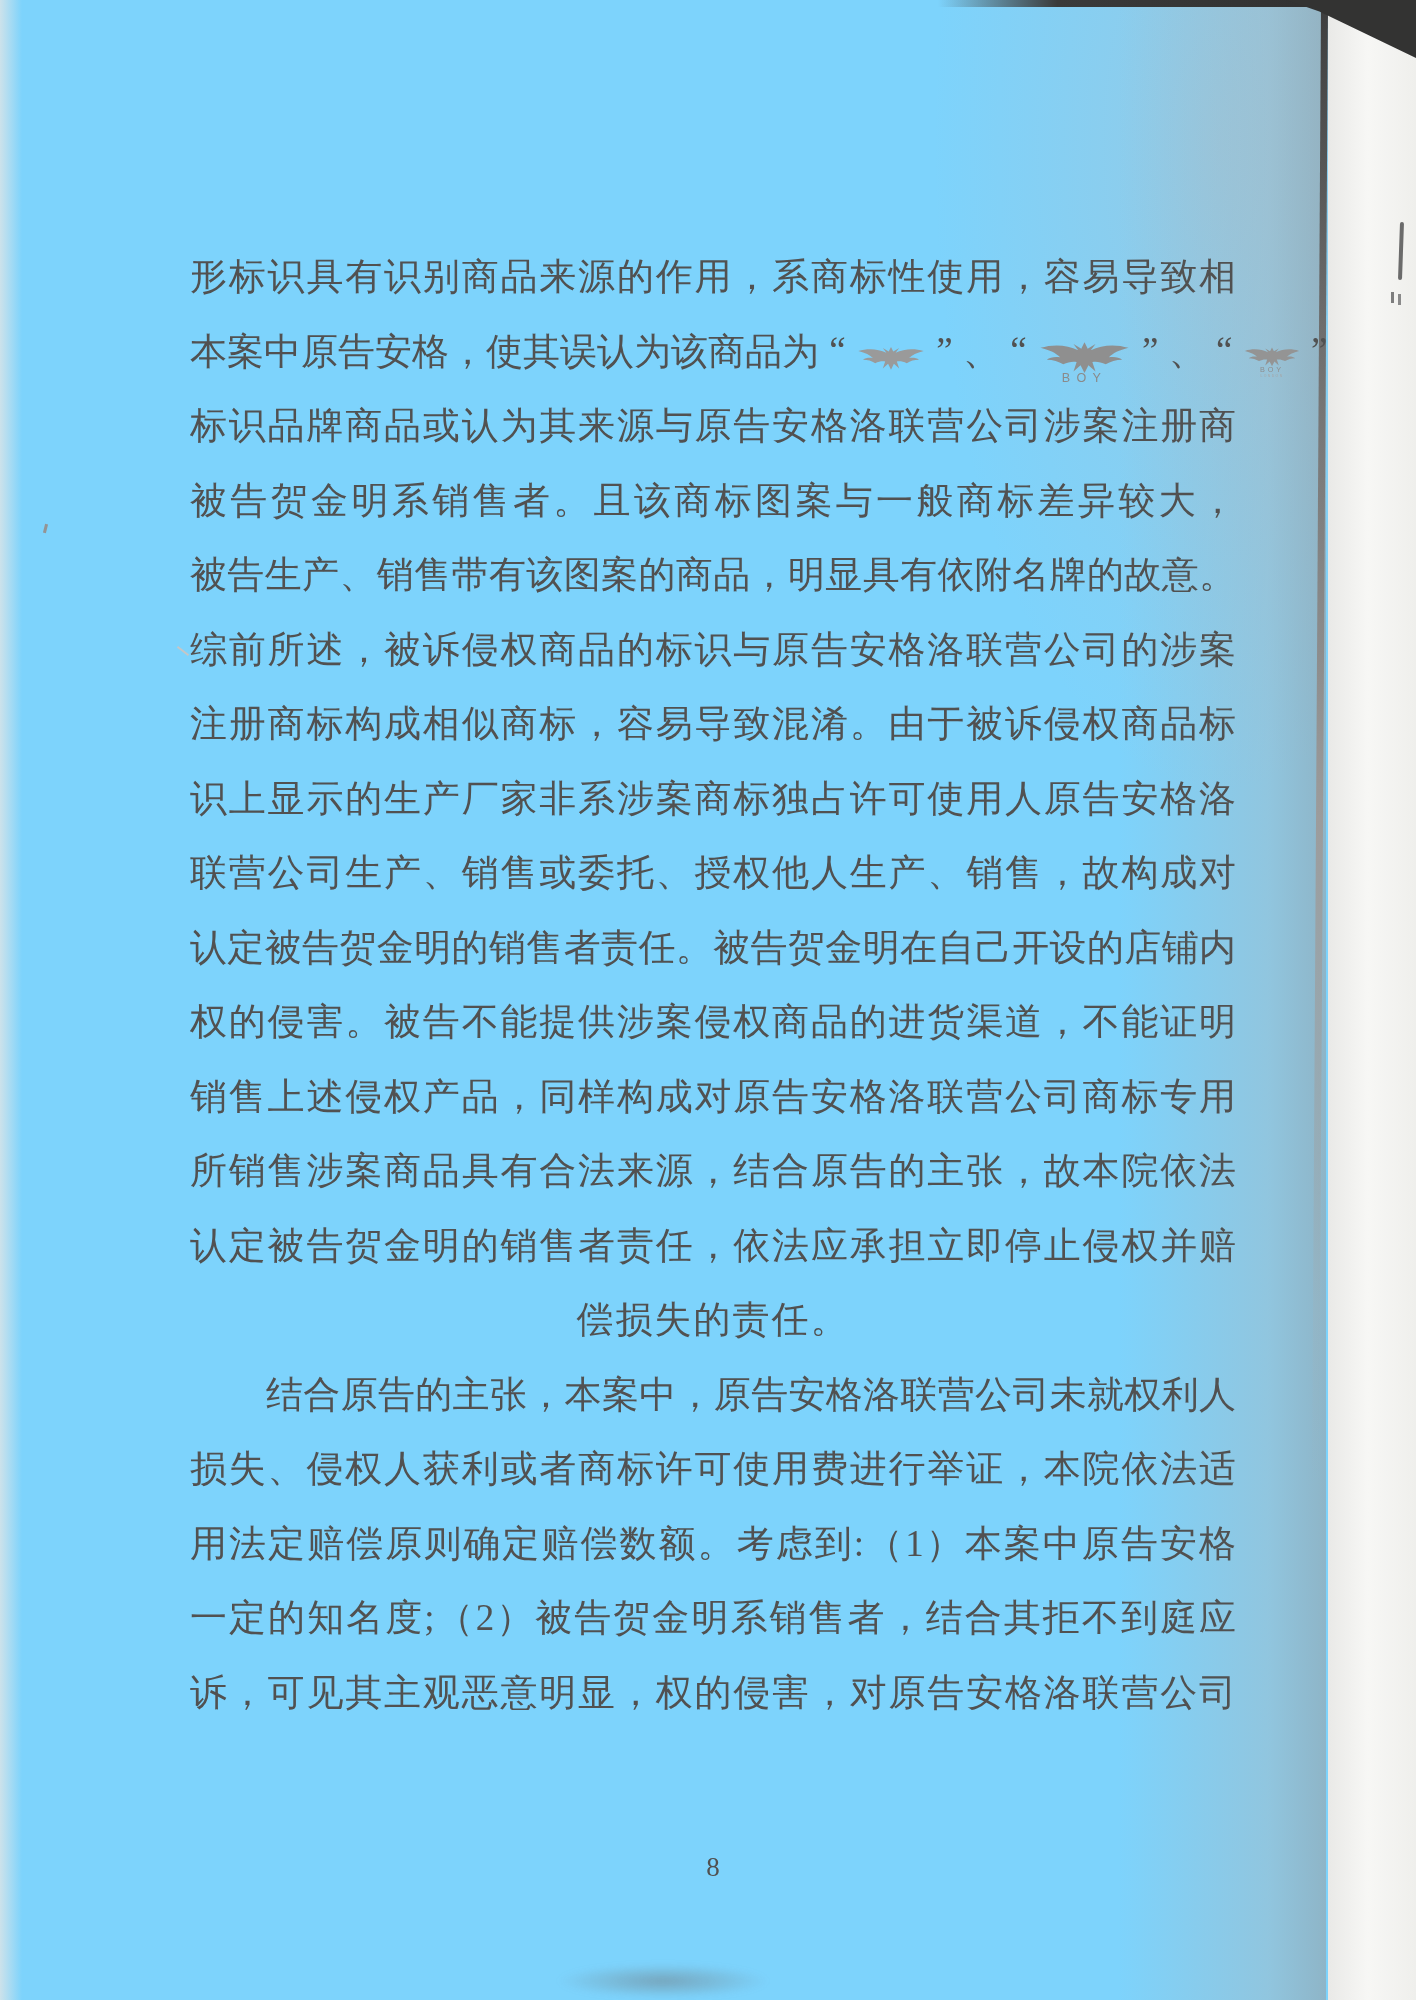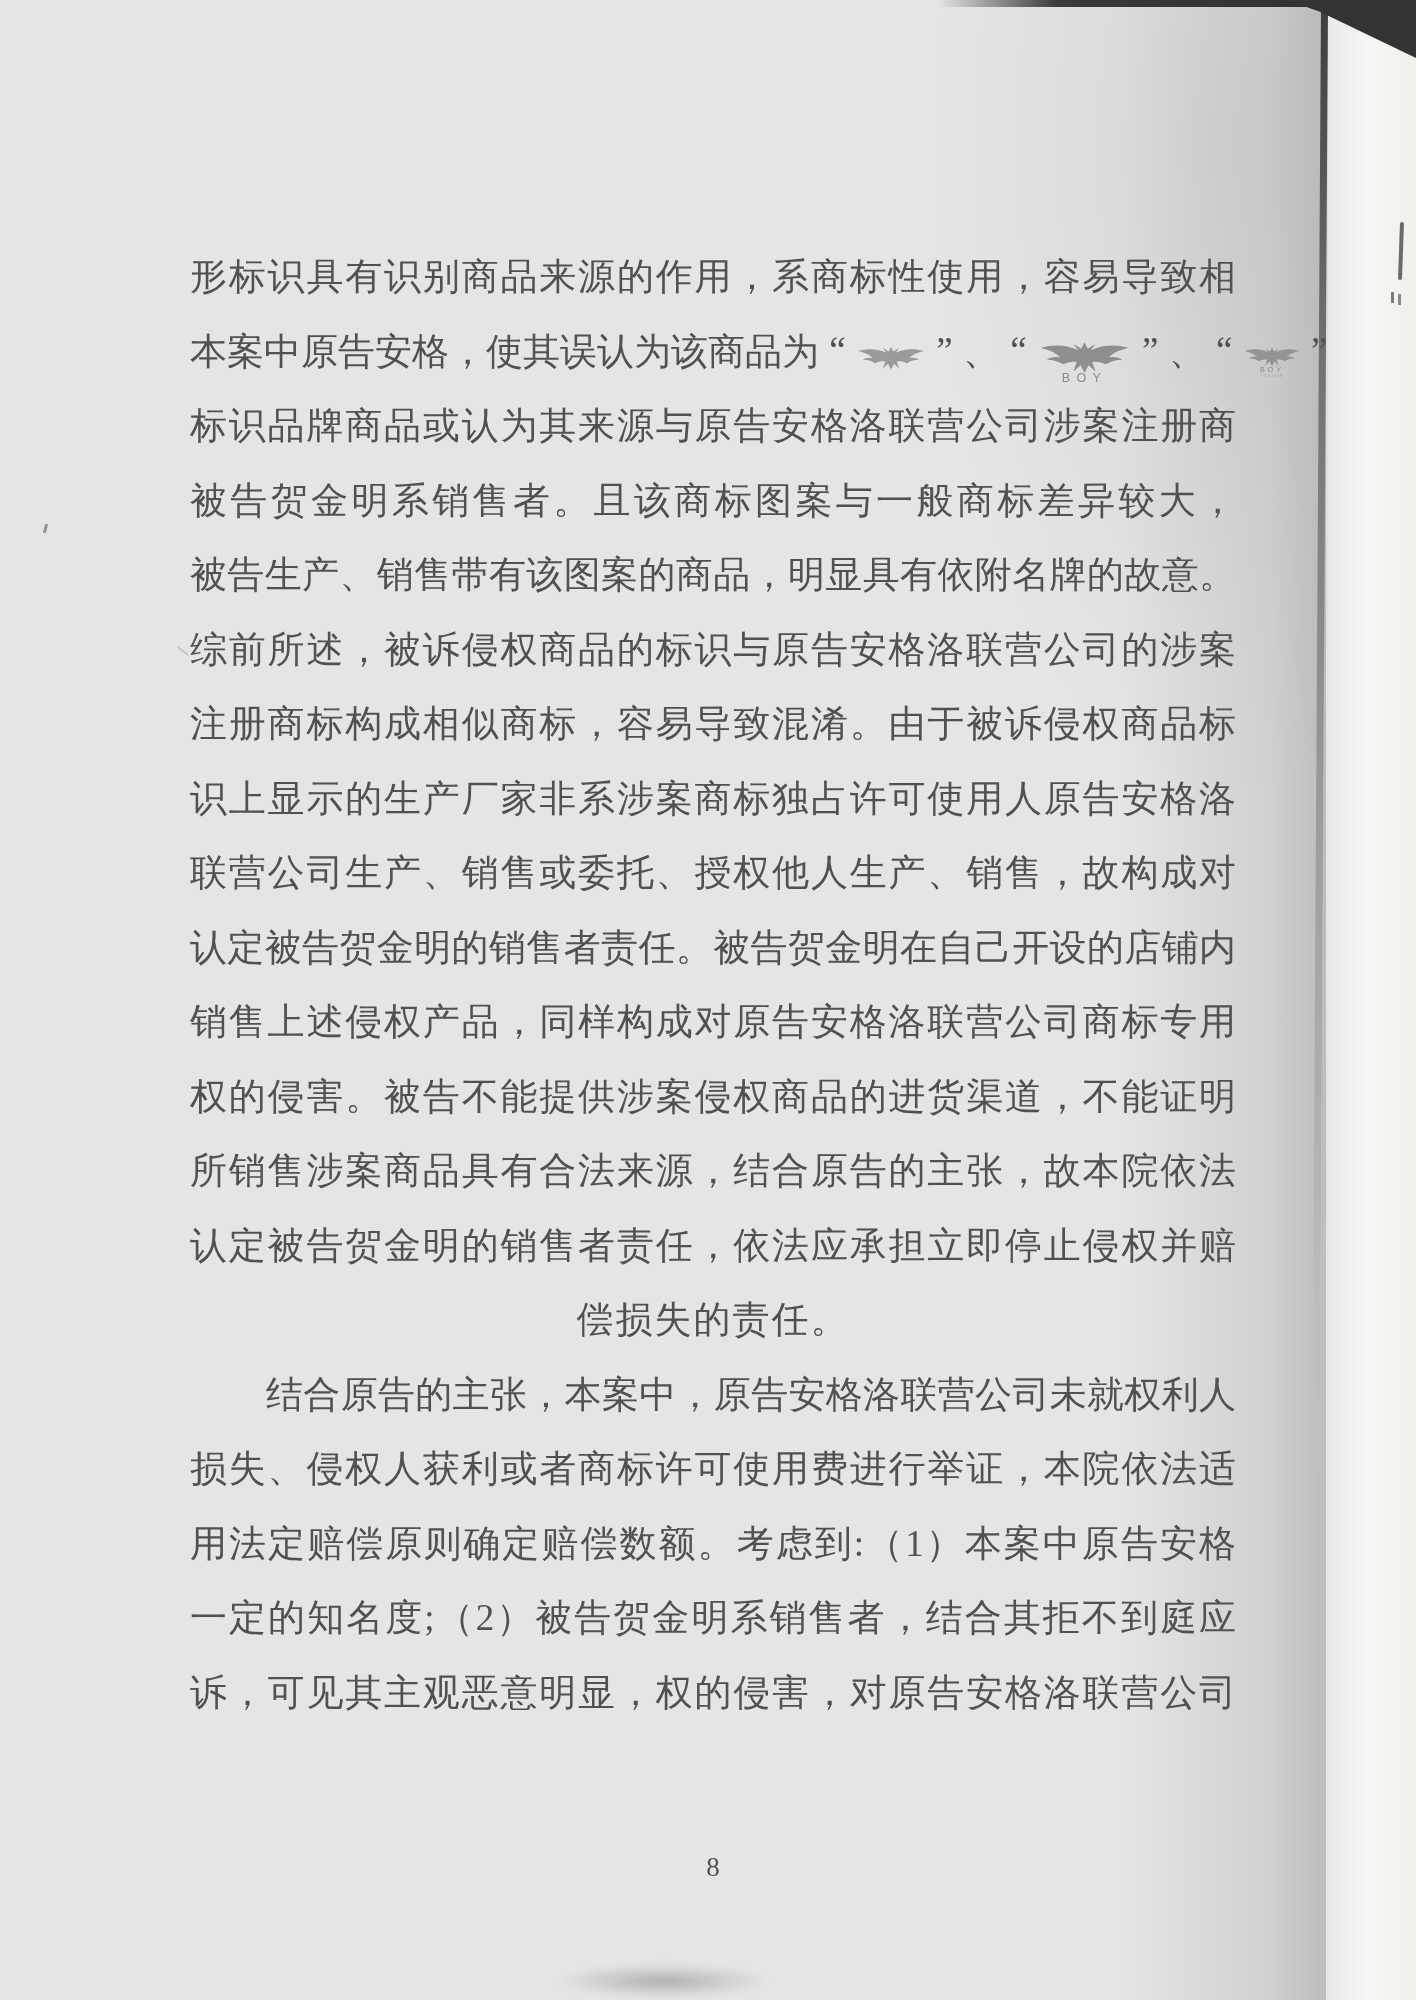--- a/index.html
+++ b/index.html
@@ -4,21 +4,21 @@
 <style>
   html,body{margin:0;padding:0;}
   body{
     width:1416px;height:2000px;
     background:#fdfdfc;
     font-family:"Liberation Serif","DejaVu Serif",serif;
     overflow:hidden;
   }
   .page{
     position:relative;width:1416px;height:2000px;
-    background:#e5e5e5;overflow:hidden;
+    background:#7dd3fc;overflow:hidden;
   }
   
   .left-band{position:absolute;left:0;top:0;width:22px;height:100%;
     background:linear-gradient(to right,#e7e7e5,rgba(255,255,255,0));opacity:.75;}
   .tone{position:absolute;left:930px;top:0;width:400px;height:800px;
     background:radial-gradient(ellipse at 72% 18%,rgba(186,186,189,.35),rgba(186,186,189,0) 70%);}
   .fold-shadow{position:absolute;left:1118px;top:0;width:208px;height:100%;
     background:linear-gradient(to right,rgba(183,183,183,0),rgba(176,176,176,.38) 72%,rgba(156,156,156,.55));}
   .fold-line{position:absolute;left:1321px;top:4px;width:7px;height:1480px;
     background:linear-gradient(#3d3d3d,#6e6e6e 22%,#9c9c9c 55%,rgba(170,170,170,.15) 88%,rgba(170,170,170,0));
@@ -113,22 +113,22 @@
     </div>
 
     <div class="line full">标识品牌商品或认为其来源与原告安格洛联营公司涉案注册商</div>
     <div class="line full">被告贺金明系销售者。且该商标图案与一般商标差异较大，</div>
     <div class="line full">被告生产、销售带有该图案的商品，明显具有依附名牌的故意。</div>
     <div class="line full">综前所述，被诉侵权商品的标识与原告安格洛联营公司的涉案</div>
     <div class="line full">注册商标构成相似商标，容易导致混淆。由于被诉侵权商品标</div>
     <div class="line full">识上显示的生产厂家非系涉案商标独占许可使用人原告安格洛</div>
     <div class="line full">联营公司生产、销售或委托、授权他人生产、销售，故构成对</div>
     <div class="line full">认定被告贺金明的销售者责任。被告贺金明在自己开设的店铺内</div>
+    <div class="line full">权的侵害。被告不能提供涉案侵权商品的进货渠道，不能证明</div>
     <div class="line full">销售上述侵权产品，同样构成对原告安格洛联营公司商标专用</div>
-    <div class="line full">权的侵害。被告不能提供涉案侵权商品的进货渠道，不能证明</div>
     <div class="line full">所销售涉案商品具有合法来源，结合原告的主张，故本院依法</div>
     <div class="line full">认定被告贺金明的销售者责任，依法应承担立即停止侵权并赔</div>
     <div class="line short">偿损失的责任。</div>
     <div class="line full indent">结合原告的主张，本案中，原告安格洛联营公司未就权利人</div>
     <div class="line full">损失、侵权人获利或者商标许可使用费进行举证，本院依法适</div>
     <div class="line full">用法定赔偿原则确定赔偿数额。考虑到:（1）本案中原告安格</div>
     <div class="line full">一定的知名度;（2）被告贺金明系销售者，结合其拒不到庭应</div>
     <div class="line full">诉，可见其主观恶意明显，权的侵害，对原告安格洛联营公司</div>
   </div>
 

